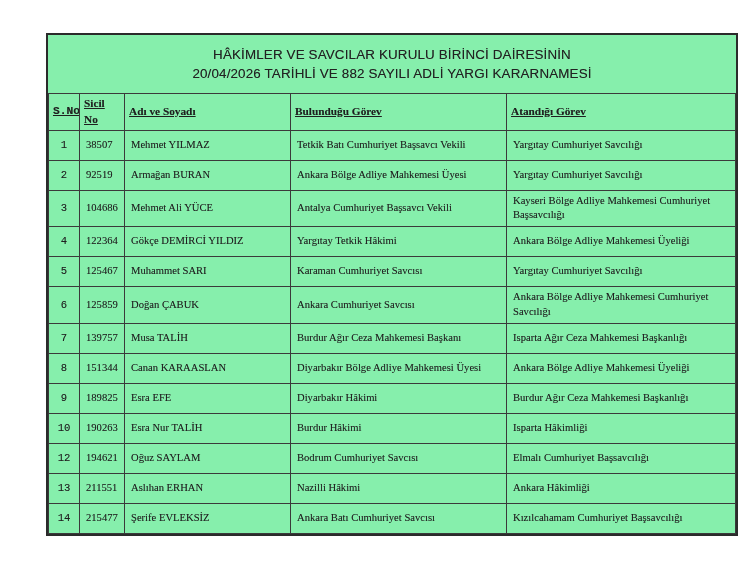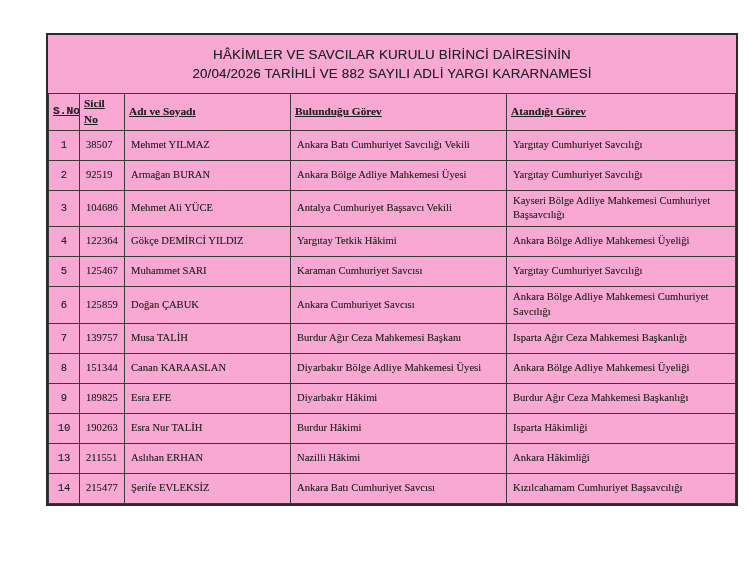--- a/index.html
+++ b/index.html
@@ -16,21 +16,21 @@
     width: 750px;
     height: 583px;
     background: #ffffff;
   }
   .doc {
     position: absolute;
     left: 46px;
     top: 33px;
     width: 692px;
     border: 2px solid #2b2b2b;
-    background: #f9a8d4;
+    background: #86efac;
     box-sizing: border-box;
     color: #1f1f1f;
   }
   .title-block {
     height: 58px;
     display: flex;
     flex-direction: column;
     justify-content: center;
     align-items: center;
     text-align: center;
@@ -101,21 +101,21 @@
           <th class="c-name">Adı ve Soyadı</th>
           <th class="c-cur">Bulunduğu Görev</th>
           <th class="c-asg">Atandığı Görev</th>
         </tr>
       </thead>
       <tbody>
   <tr>
     <td class="c-sno">1</td>
     <td class="c-sicil">38507</td>
     <td class="c-name">Mehmet YILMAZ</td>
-    <td class="c-cur">Ankara Batı Cumhuriyet Savcılığı Vekili</td>
+    <td class="c-cur">Tetkik Batı Cumhuriyet Başsavcı Vekili</td>
     <td class="c-asg">Yargıtay Cumhuriyet Savcılığı</td>
   </tr>
 
   <tr>
     <td class="c-sno">2</td>
     <td class="c-sicil">92519</td>
     <td class="c-name">Armağan BURAN</td>
     <td class="c-cur">Ankara Bölge Adliye Mahkemesi Üyesi</td>
     <td class="c-asg">Yargıtay Cumhuriyet Savcılığı</td>
   </tr>
@@ -178,20 +178,27 @@
 
   <tr>
     <td class="c-sno">10</td>
     <td class="c-sicil">190263</td>
     <td class="c-name">Esra Nur TALİH</td>
     <td class="c-cur">Burdur Hâkimi</td>
     <td class="c-asg">Isparta Hâkimliği</td>
   </tr>
 
 
+  <tr>
+    <td class="c-sno">12</td>
+    <td class="c-sicil">194621</td>
+    <td class="c-name">Oğuz SAYLAM</td>
+    <td class="c-cur">Bodrum Cumhuriyet Savcısı</td>
+    <td class="c-asg">Elmalı Cumhuriyet Başsavcılığı</td>
+  </tr>
 
   <tr>
     <td class="c-sno">13</td>
     <td class="c-sicil">211551</td>
     <td class="c-name">Aslıhan ERHAN</td>
     <td class="c-cur">Nazilli Hâkimi</td>
     <td class="c-asg">Ankara Hâkimliği</td>
   </tr>
 
   <tr>

